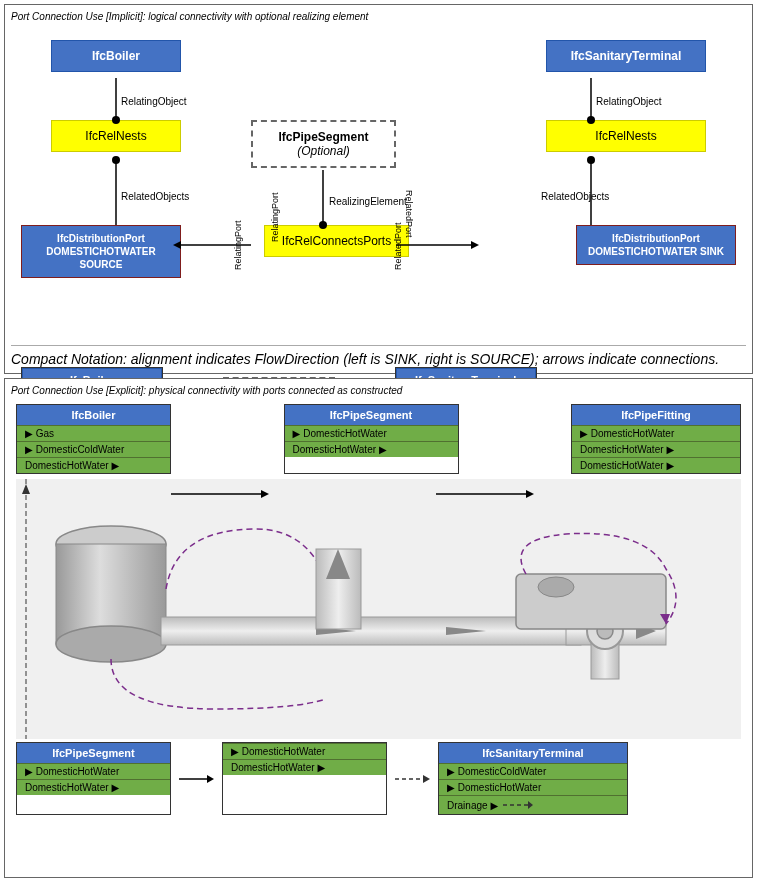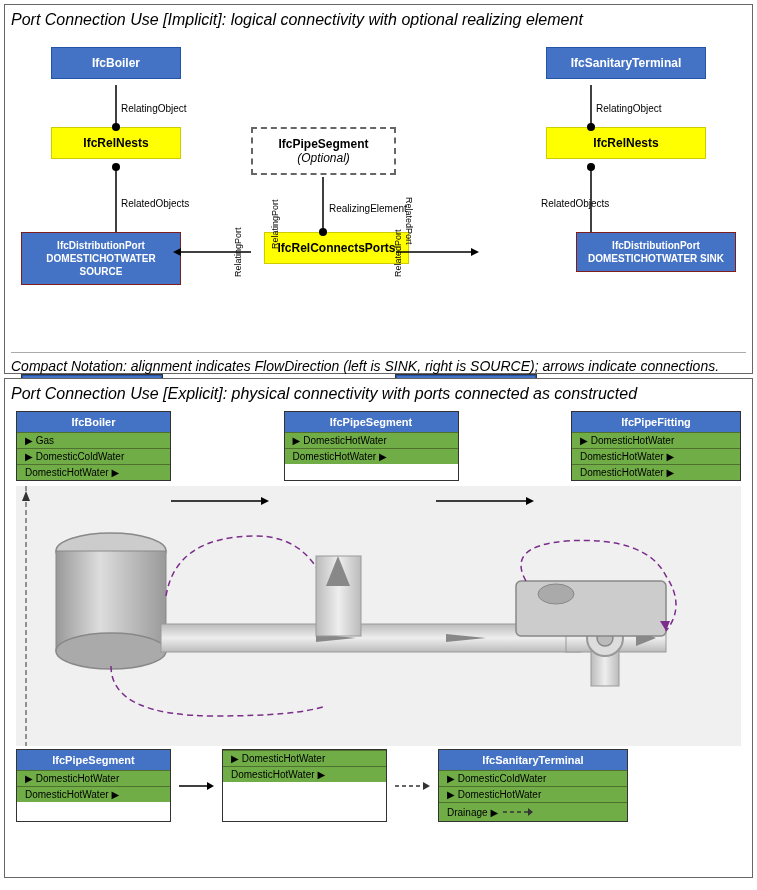--- a/index.html
+++ b/index.html
@@ -13,21 +13,21 @@
 
     .diagram-section {
       border: 1px solid #666;
       margin: 4px;
       padding: 6px;
       background: #fff;
       position: relative;
     }
 
     .section-title {
-      font-size: 16px;
+      font-size: 10px;
       margin-bottom: 8px;
       font-style: italic;
     }
 
     
     .top-section {
       height: 370px;
     }
 
     .implicit-diagram {
@@ -43,21 +43,21 @@
       font-weight: bold;
       font-size: 12px;
       text-align: center;
       padding: 8px 10px;
       border: 1px solid #2255AA;
     }
 
     .box-yellow {
       background: #FFFF00;
       color: #000;
-      font-weight: bold;
+      font-weight: normal;
       font-size: 12px;
       text-align: center;
       padding: 8px 10px;
       border: 1px solid #CCCC00;
     }
 
     .box-dashed {
       background: #fff;
       color: #000;
       font-size: 12px;

